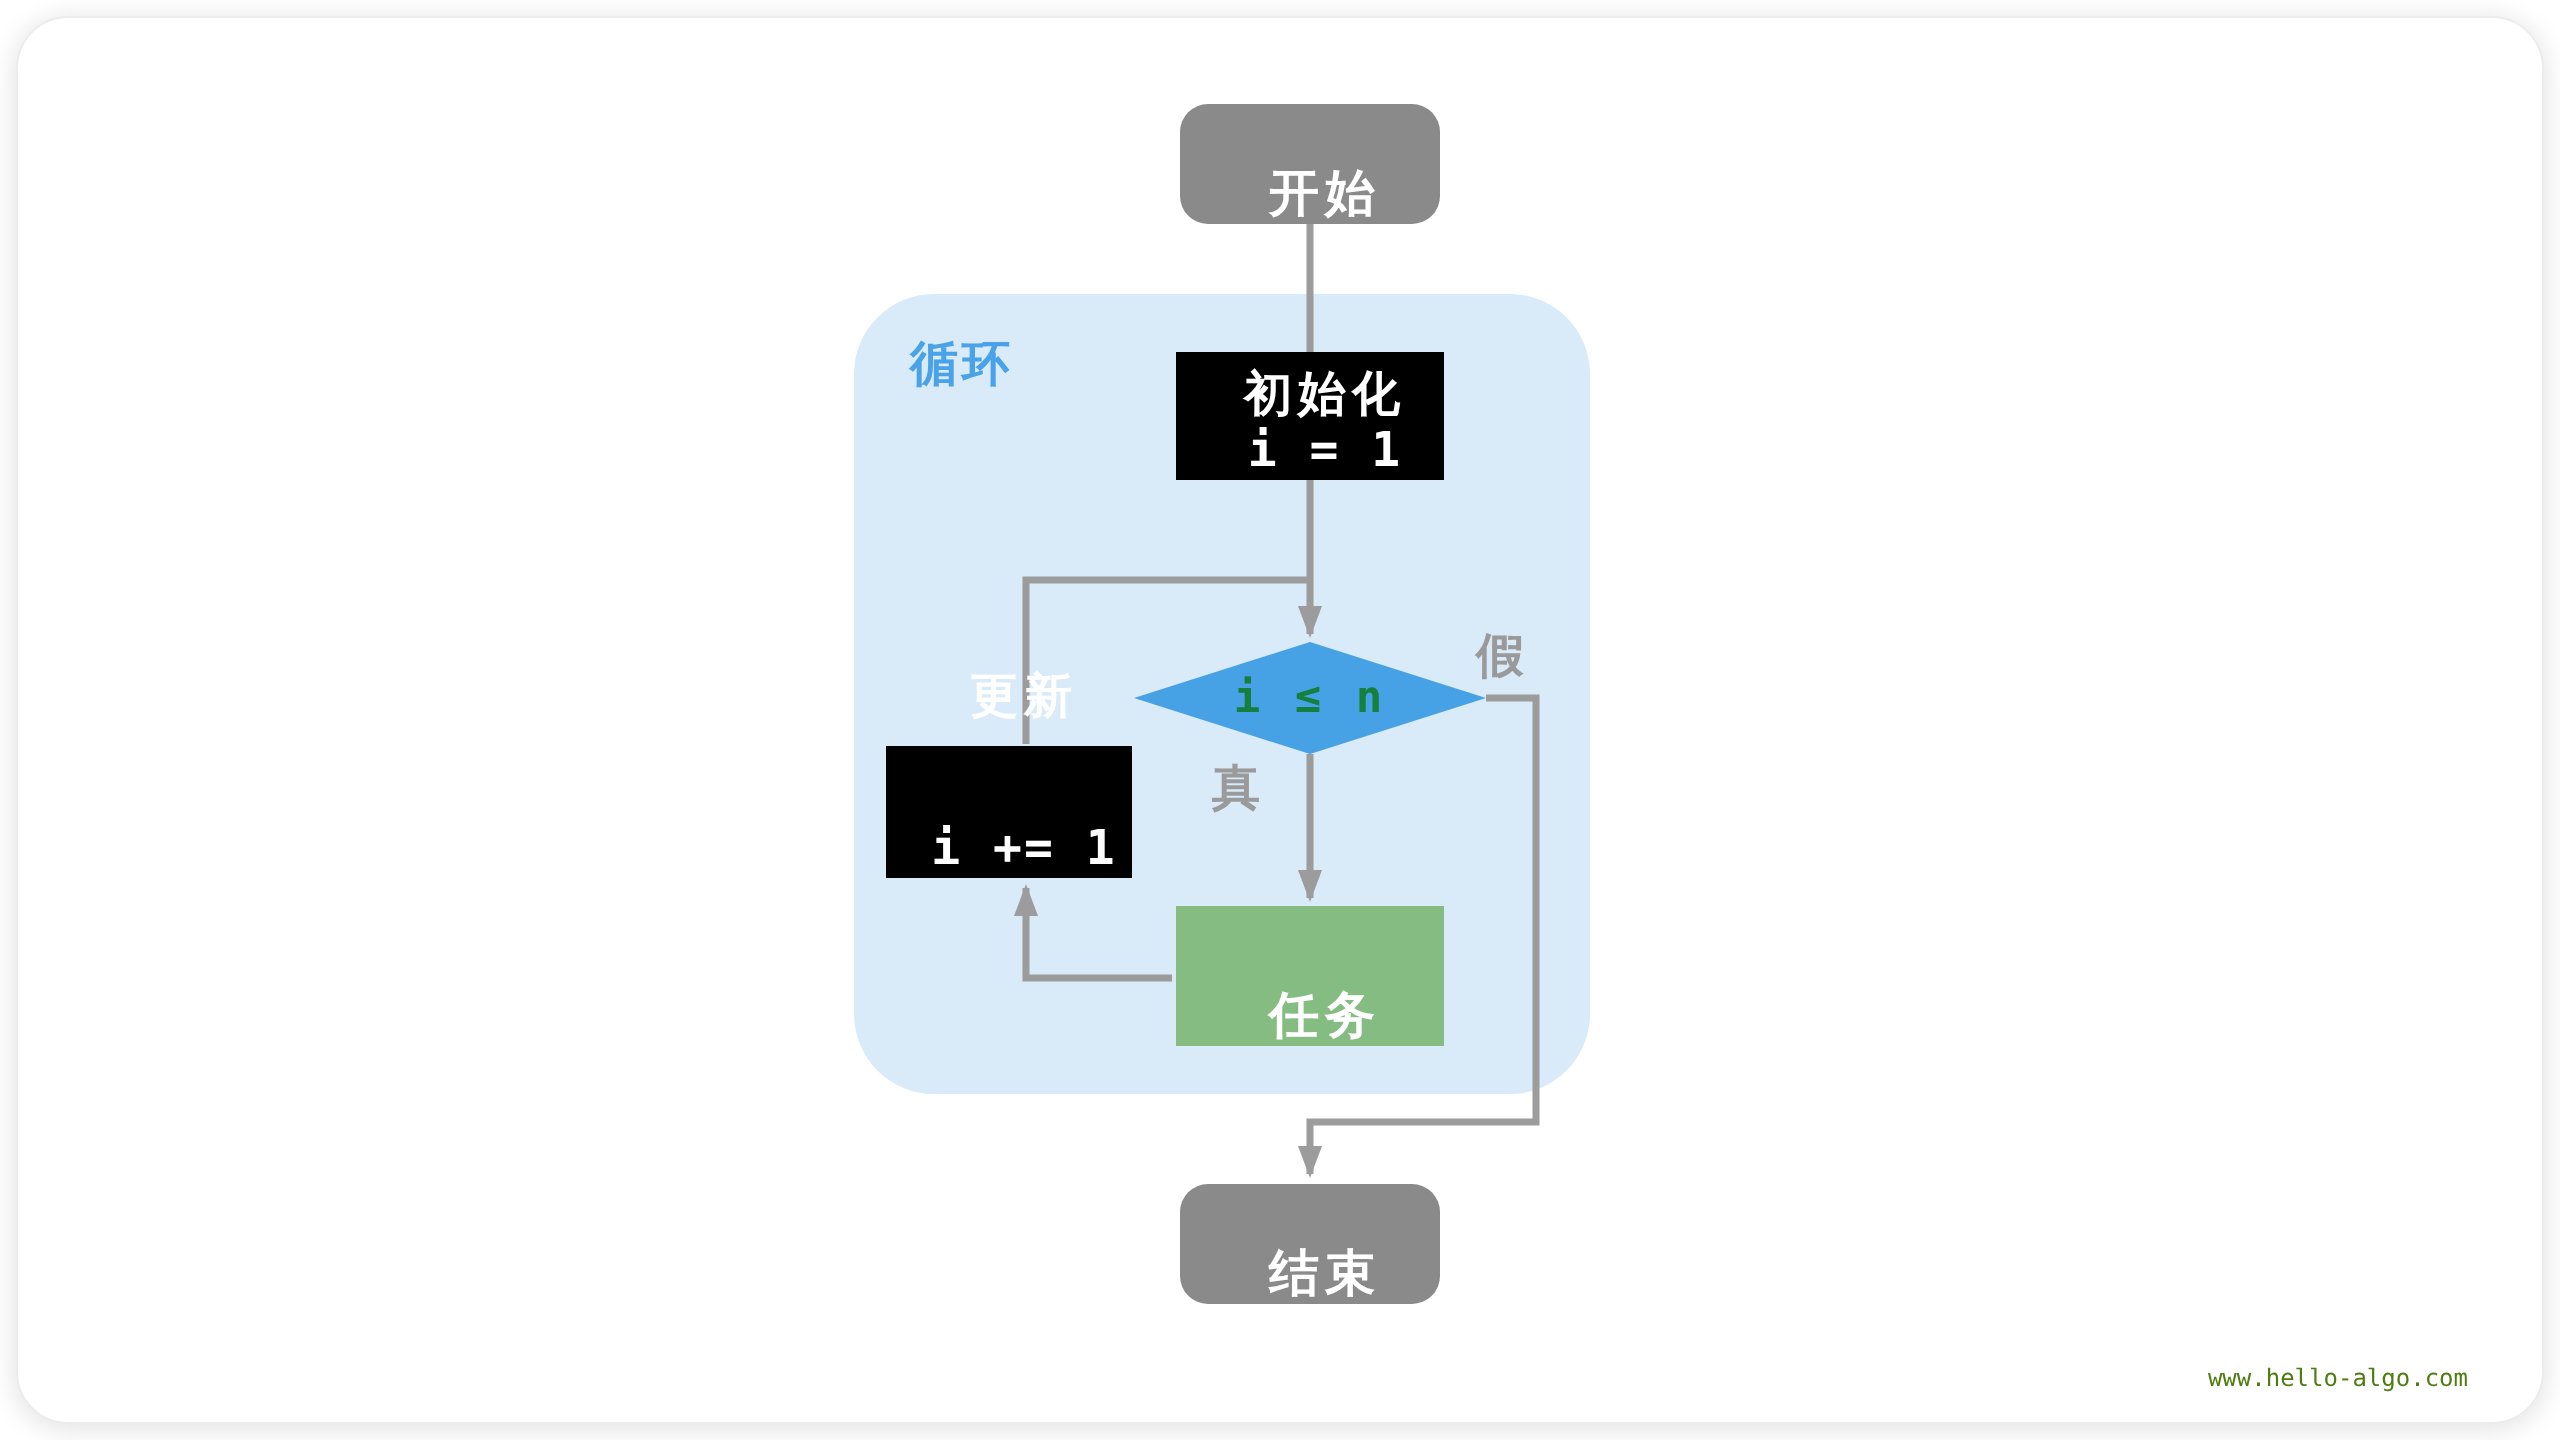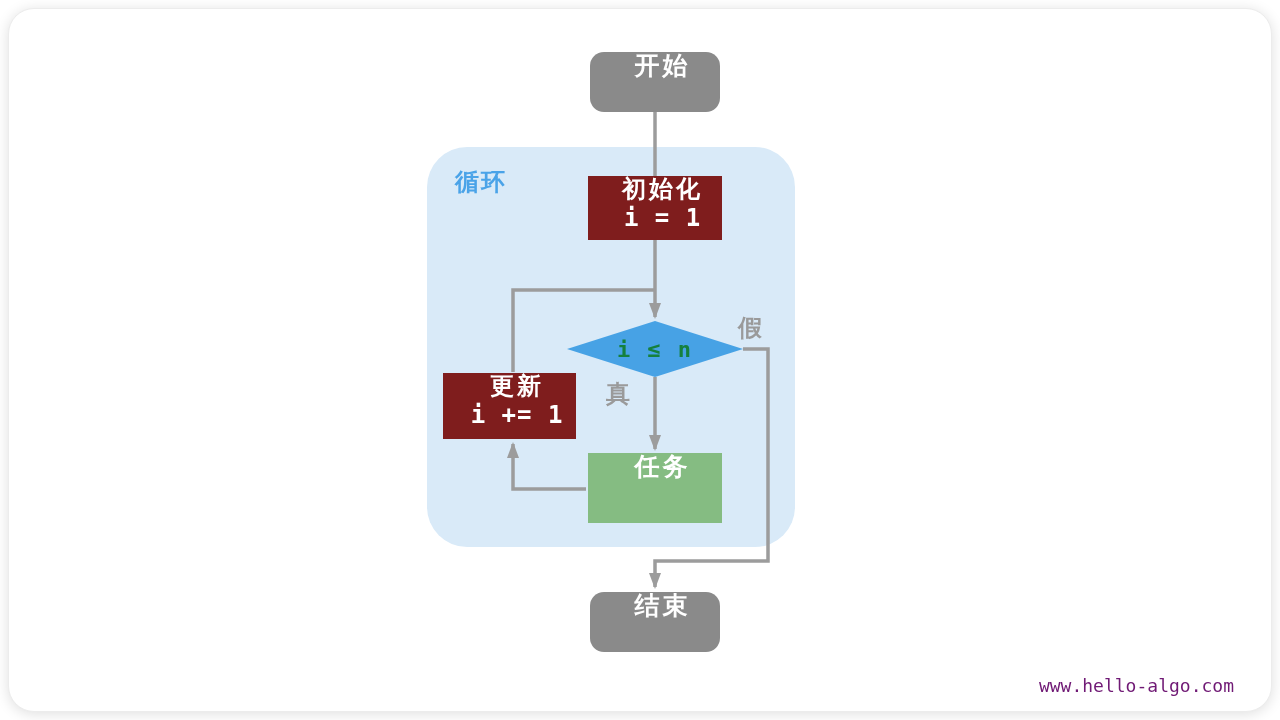--- a/index.html
+++ b/index.html
@@ -34,37 +34,37 @@
     font-size: 24px; font-weight: bold;
     color: #4aa3e8;
     letter-spacing: 2px;
     z-index: 4;
   }
   svg.wires { position: absolute; left: 0; top: 0; z-index: 2; }
 
   .node {
     position: absolute;
     display: flex; flex-direction: column;
-    align-items: center; justify-content: flex-start;
+    align-items: center; justify-content: flex-end;
     color: #ffffff;
     z-index: 3;
     padding-left: 15px;
   }
   .node .cjk  { font-size: 25px; font-weight: 600; letter-spacing: 3px; line-height: 1.15; }
   .node .code {
     font-family: "DejaVu Sans Mono", "Liberation Mono", monospace;
     font-size: 24px; font-weight: bold; letter-spacing: 1px; line-height: 1.2;
   }
   .terminal { background: #8a8a8a; border-radius: 14px; }
-  .proc     { background: #7f1d1d; }
+  .proc     { background: #000000; }
   .task     { background: #85bc82; }
 
   .node-start  { left: 590px; top: 52px;  width: 130px; height: 60px; }
   .node-init   { left: 588px; top: 176px; width: 134px; height: 64px; }
-  .node-update { left: 443px; top: 373px; width: 133px; height: 66px; }
+  .node-update { left: 443px; top: 373px; width: 123px; height: 66px; gap: 48px; }
   .node-task   { left: 588px; top: 453px; width: 134px; height: 70px; }
   .node-end    { left: 590px; top: 592px; width: 130px; height: 60px; }
 
   .cond-text {
     position: absolute;
     left: 567px; top: 321px; width: 176px; height: 56px;
     display: flex; align-items: center; justify-content: center;
     color: #15803d;
     font-family: "DejaVu Sans Mono", "Liberation Mono", monospace;
     font-size: 22px; font-weight: bold; letter-spacing: 2px;
@@ -76,22 +76,22 @@
     color: #9a9a9a;
     z-index: 4;
   }
   .label-true  { left: 606px; top: 378px; }
   .label-false { left: 738px; top: 312px; }
 
   .watermark {
     position: absolute;
     right: 46px; bottom: 24px;
     font-family: "DejaVu Sans Mono", "Liberation Mono", monospace;
-    font-size: 18px;
-    color: #701a75;
+    font-size: 12px;
+    color: #4d7c0f;
     z-index: 4;
   }
 </style>
 </head>
 <body>
 
 <div class="card"></div>
 
 <div class="stage">
 

